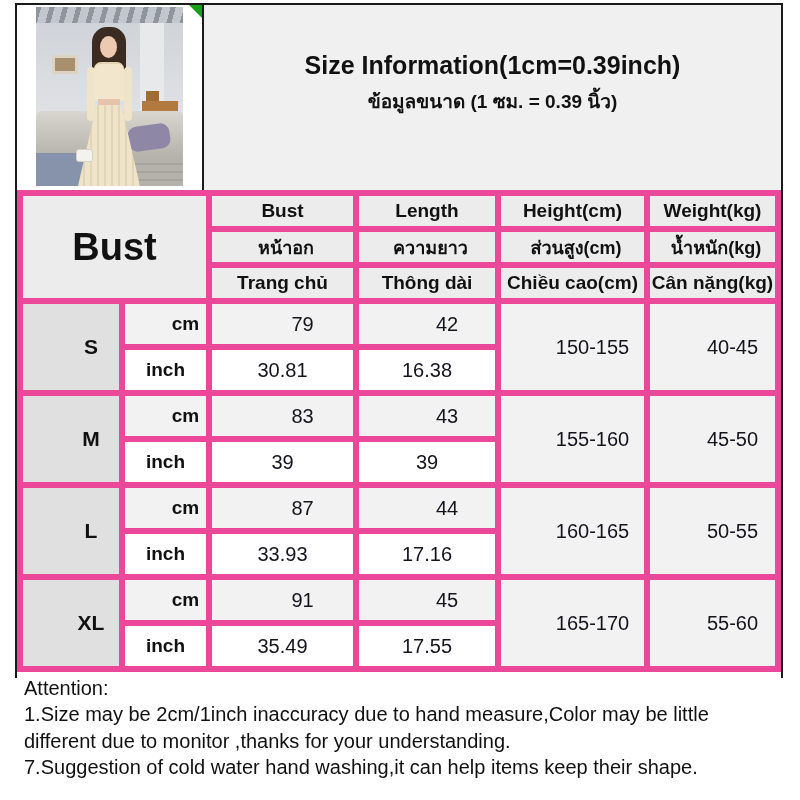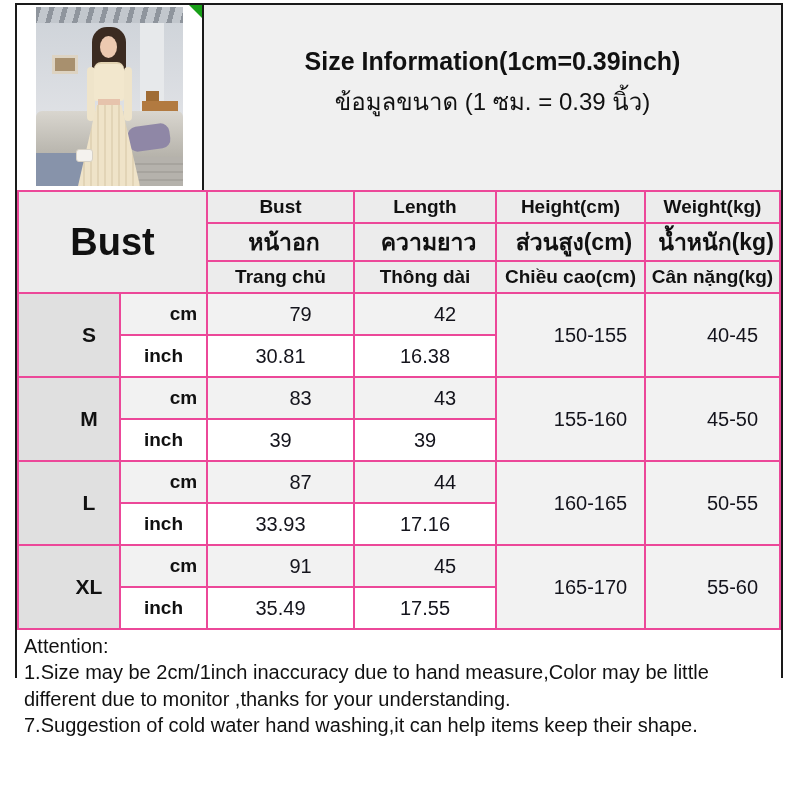--- a/index.html
+++ b/index.html
@@ -10,21 +10,21 @@
          display:flex;flex-direction:column;}
   
   .top-band{height:185px;min-height:185px;display:flex;position:relative;box-sizing:border-box;}
   .photo-panel{width:187px;min-width:187px;background:#fff;border-right:2px solid #1a1a1a;
                box-sizing:border-box;display:flex;justify-content:center;align-items:flex-start;}
   .green-corner{position:absolute;left:172px;top:0;width:13px;height:13px;
                 clip-path:polygon(0 0,100% 0,100% 100%);}
   .title-panel{flex:1;background:#f0f0f0;display:flex;flex-direction:column;
                justify-content:center;align-items:center;gap:6px;padding-bottom:28px;box-sizing:border-box;}
   .title-en{font-size:25px;font-weight:bold;}
-  .title-th{font-size:24px;font-weight:normal;}
+  .title-th{font-size:19px;font-weight:bold;}
   .title-vi{font-size:25px;font-weight:bold;}
   
   .photo{position:relative;width:147px;height:179px;margin-top:2px;overflow:hidden;
          background:linear-gradient(#cdd2d8 0%,#dfe1e5 60%,#d8d9db 100%);}
   .photo *{position:absolute;}
   .ph-ceiling{left:0;top:0;width:100%;height:16px;
       background:repeating-linear-gradient(105deg,#8f959d 0 5px,#c2c7cd 5px 13px);}
   .ph-column{left:104px;top:16px;width:24px;height:102px;background:#e7e9eb;}
   .ph-frame{left:16px;top:48px;width:20px;height:13px;background:#a8906e;border:3px solid #ddd3c2;}
   .ph-desk{left:106px;top:94px;width:36px;height:24px;background:#b27a40;}
@@ -43,24 +43,24 @@
   .ph-arm-l{left:51px;top:60px;width:8px;height:54px;background:#efe4ca;border-radius:4px;}
   .ph-arm-r{left:88px;top:60px;width:8px;height:54px;background:#efe4ca;border-radius:4px;}
   .ph-waist{left:62px;top:92px;width:22px;height:6px;background:#e6c3ac;}
   .ph-skirt{left:42px;top:98px;width:62px;height:81px;
       clip-path:polygon(30% 0,70% 0,100% 100%,0 100%);
       background:repeating-linear-gradient(90deg,#efe3c8 0 5px,#e2d4b6 5px 7px);}
   .ph-bag{left:40px;top:142px;width:15px;height:11px;background:#f4f2ee;
       border:1px solid #d8d2c6;border-radius:3px;}
   
   table{border-collapse:collapse;width:100%;table-layout:fixed;}
-  td{border:2px solid #ec4899;text-align:center;vertical-align:middle;
+  td{border:6px solid #ec4899;text-align:center;vertical-align:middle;
      padding:0;overflow:hidden;margin-top:39px;}
   td.hdr{background:#ececec;font-weight:bold;font-size:19px;height:30px;}
-  td.hdr-th{font-size:23px;padding-left:7px;}
+  td.hdr-th{font-size:18px;padding-left:7px;}
   td.size-hdr{background:#ececec;font-weight:bold;font-size:38px;}
   td.size-cell{background:#e0e0e0;font-weight:bold;font-size:21px;}
   td.unit{font-weight:bold;font-size:19px;}
   td.val{font-size:20px;color:#14141c;}
   tr.r-cm td{background:#f2f2f2;height:40px;padding-left:40px;}
   tr.r-cm td.size-cell{background:#e0e0e0;}
   tr.r-in td{background:#ffffff;height:40px;}
   td.span-val{background:#f2f2f2;font-size:20px;color:#14141c;}
   
   .attention{flex:1;background:#fff;padding:3px 7px 0 7px;font-size:20px;line-height:1.32;}

